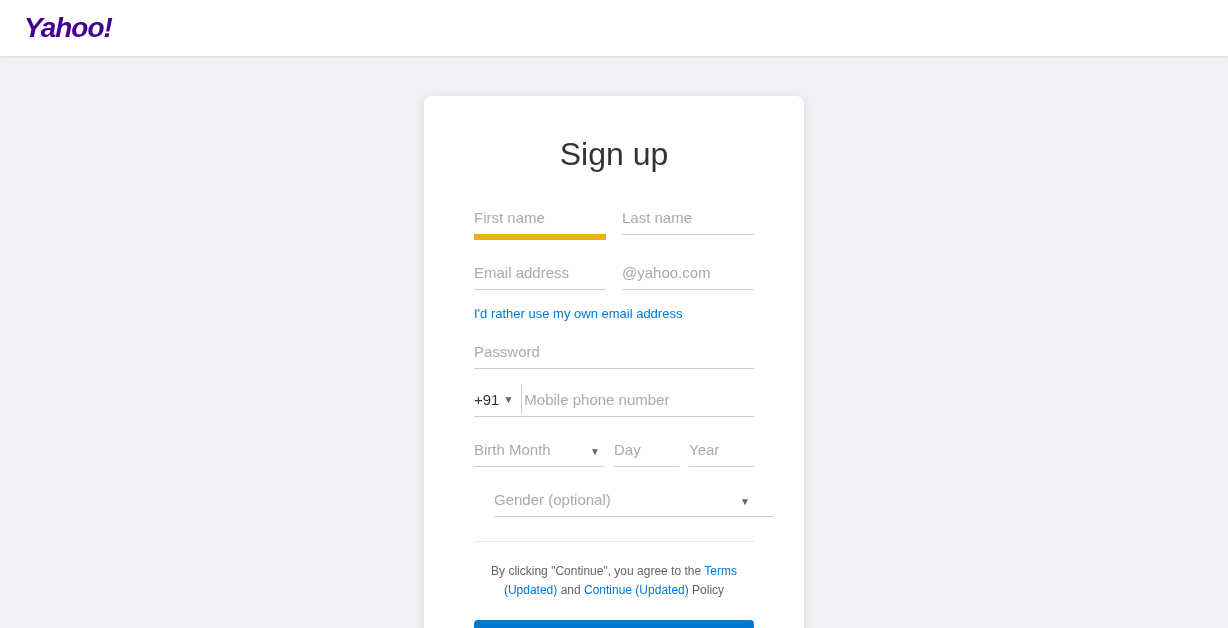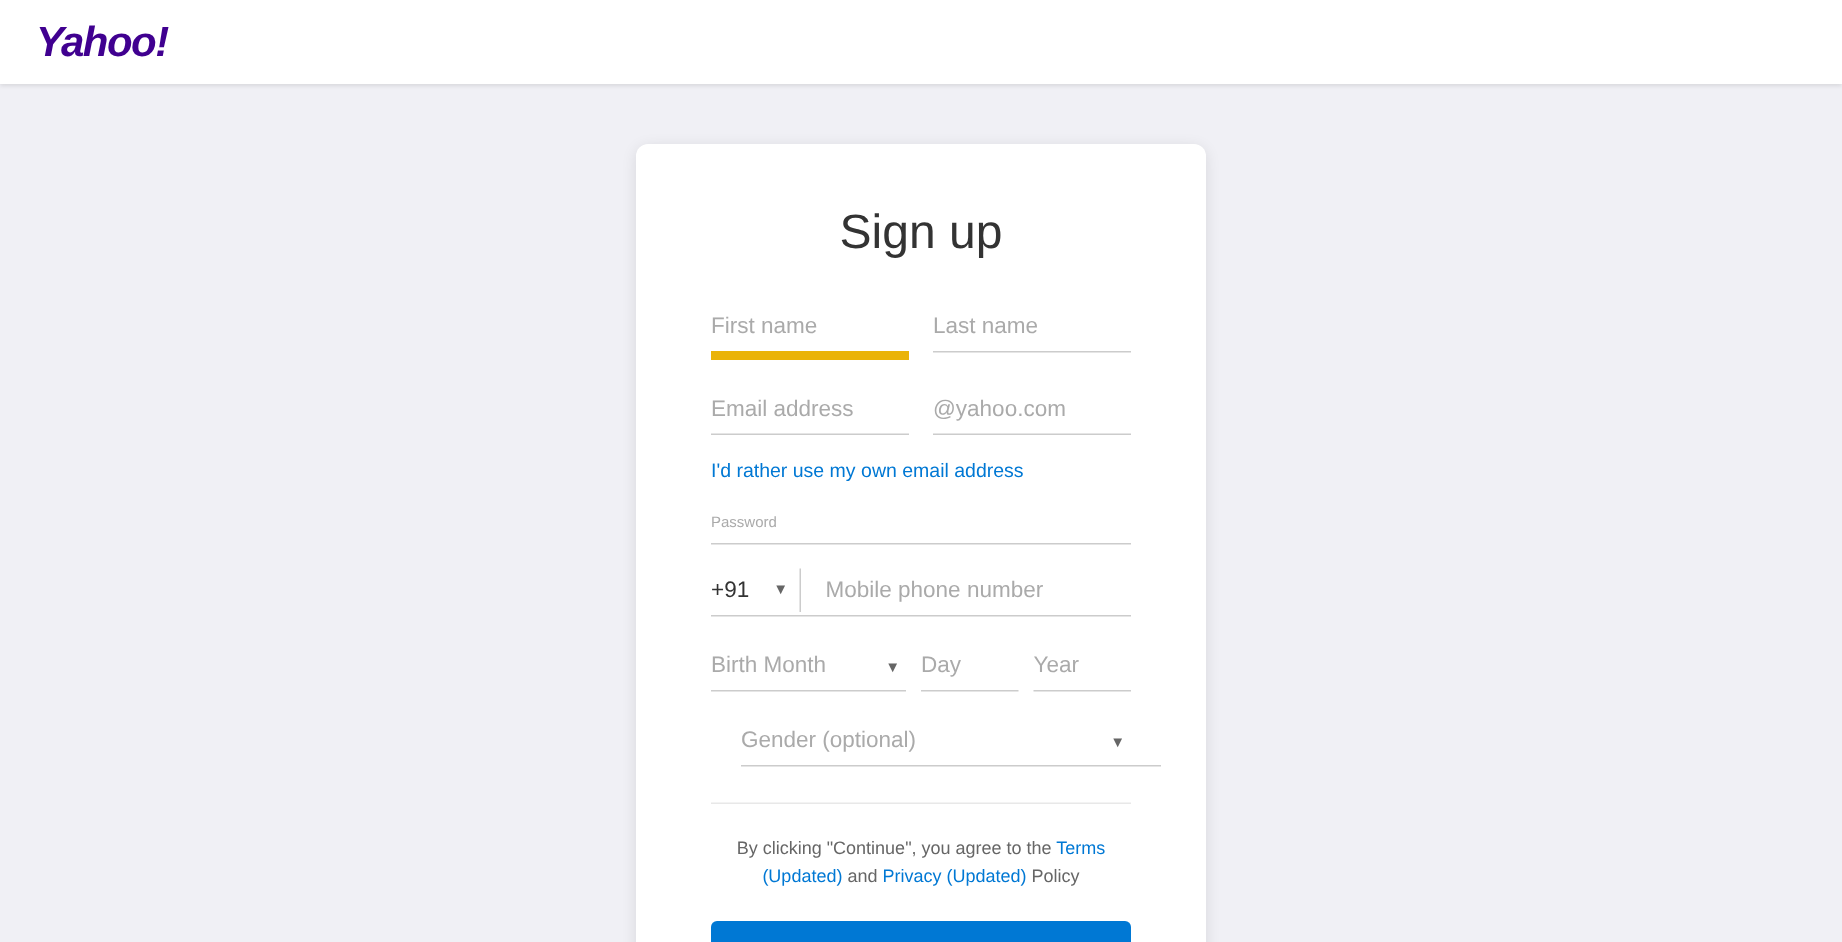--- a/index.html
+++ b/index.html
@@ -68,21 +68,21 @@
     .form-field input.active-field {
       border-bottom: 6px solid #eab308;
     }
     .form-field-full {
       margin-bottom: 16px;
     }
     .form-field-full input {
       border: none;
       border-bottom: 1px solid #ccc;
       padding: 8px 0;
-      font-size: 10px;
+      font-size: 15px;
       color: #333;
       outline: none;
       background: transparent;
       width: 100%;
     }
     .form-field-full input::placeholder {
       color: #aaa;
     }
     .own-email-link {
       color: #0078d4;
@@ -95,27 +95,27 @@
     .phone-row {
       display: flex;
       align-items: center;
       border-bottom: 1px solid #ccc;
       margin-bottom: 16px;
       padding-bottom: 2px;
     }
     .phone-code {
       display: flex;
       align-items: center;
-      gap: 14px;
+      gap: 2px;
       padding: 6px 8px 6px 0;
       font-size: 15px;
       color: #333;
       cursor: pointer;
       border-right: 1px solid #ccc;
-      margin-right: 16px;
+      margin-right: 2px;
       white-space: nowrap;
     }
     .phone-code .chevron {
       font-size: 10px;
       color: #666;
       margin-left: 2px;
     }
     .phone-input {
       flex: 1;
       border: none;
@@ -308,21 +308,21 @@
       </select>
       <span class="select-arrow">▼</span>
     </div>
 
     <hr class="divider">
 
     <p class="terms-text">
       <span>By clicking "Continue", you agree to the</span>
       <a href="#">Terms (Updated)</a>
       <span>and</span>
-      <a href="#">Privacy (Updated)</a>
+      <a href="#">Continue (Updated)</a>
       <span>Policy</span>
     </p>
 
     <button class="continue-btn">Continue</button>
 
     
   </div>
 </div>
 
 </body></html>

